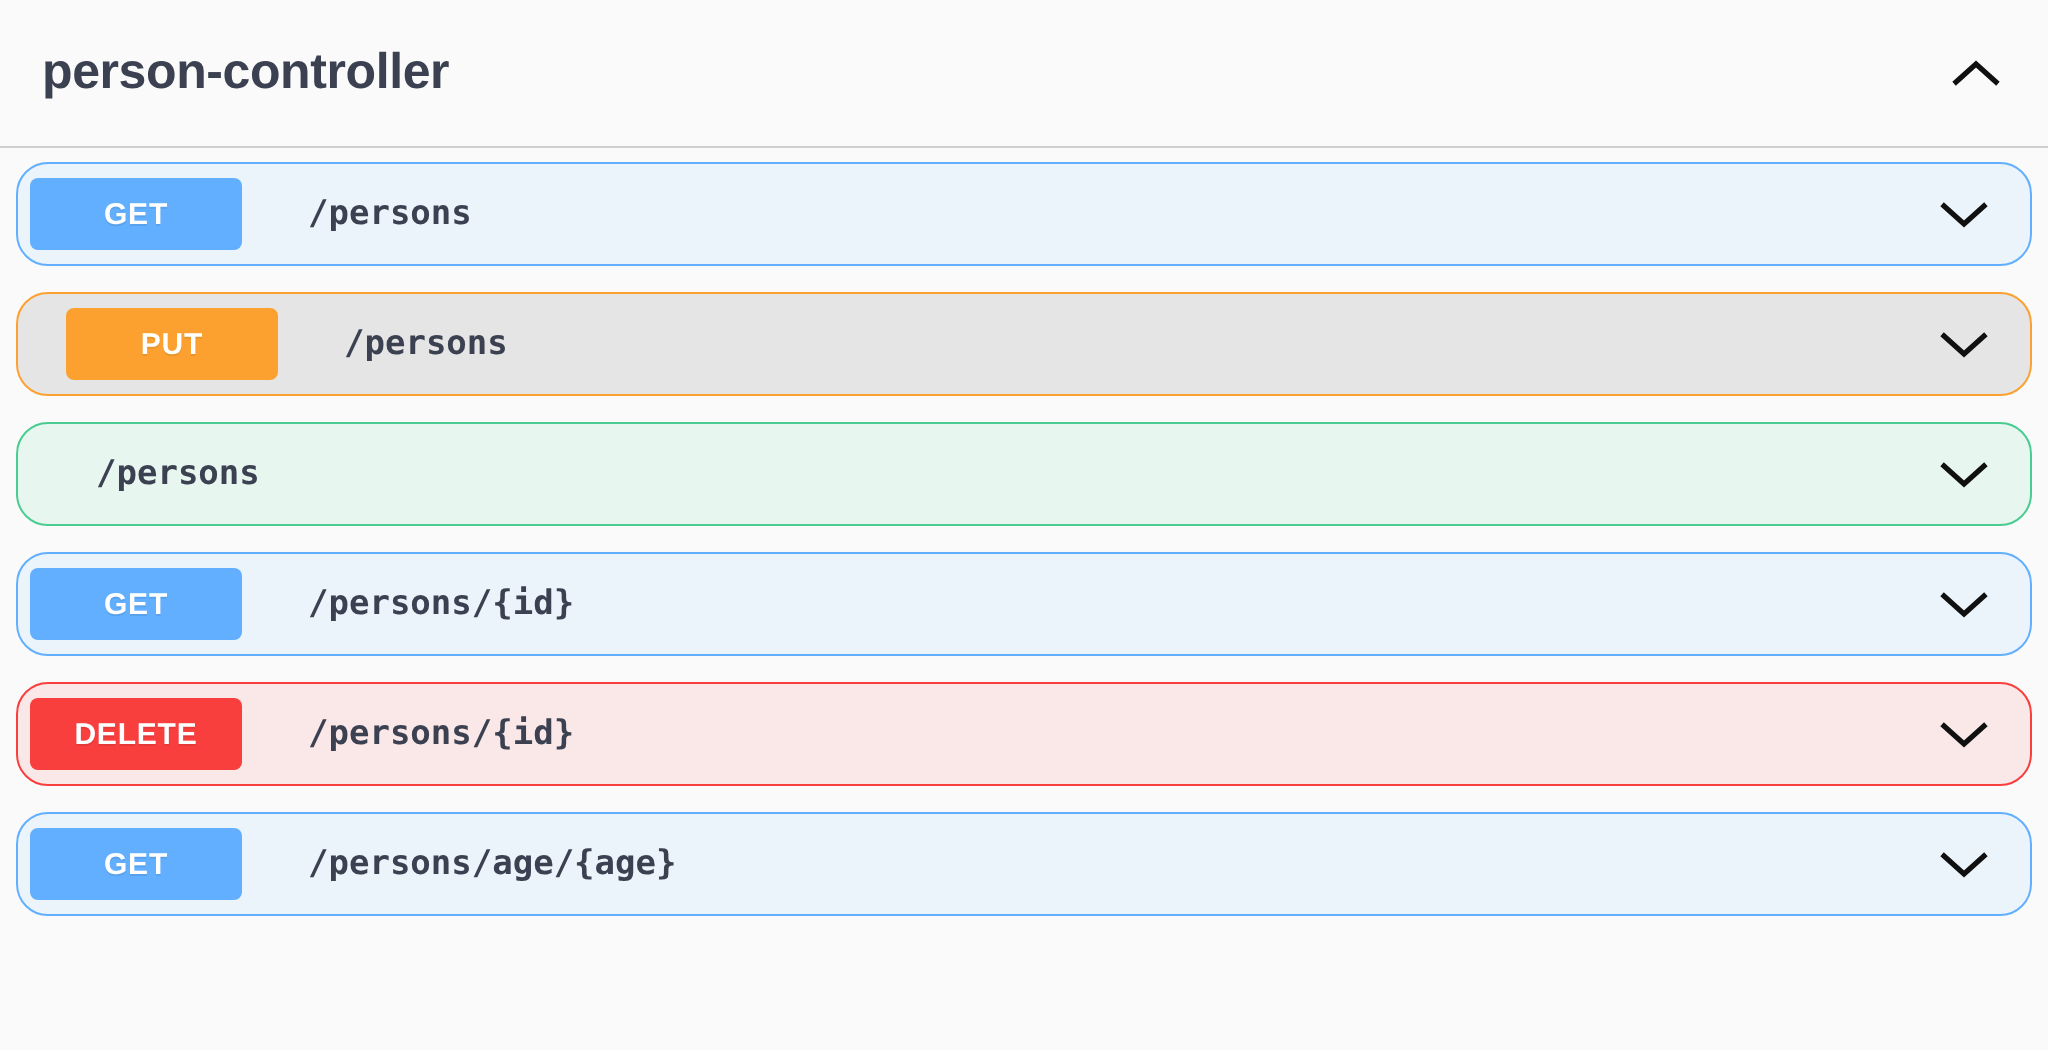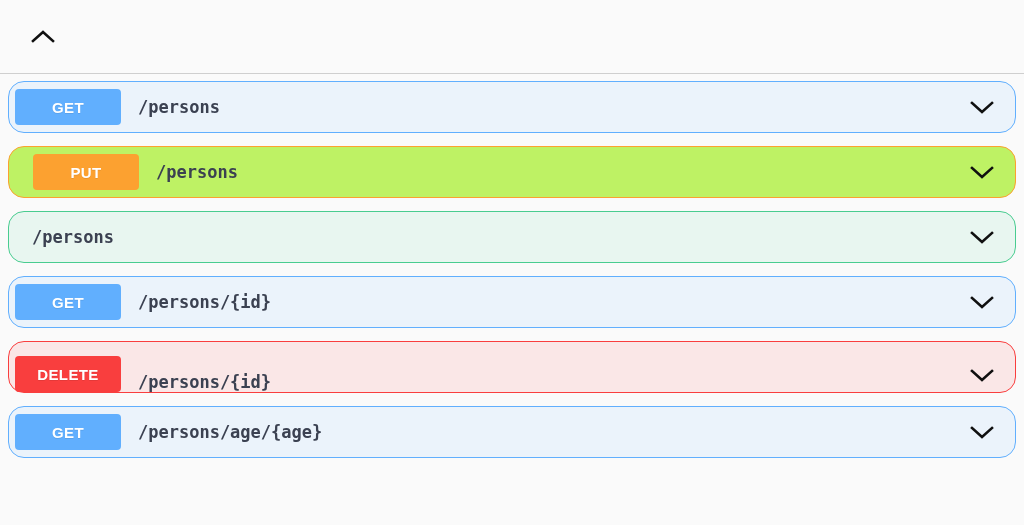--- a/index.html
+++ b/index.html
@@ -74,21 +74,21 @@
     font-size: 15px;
     font-weight: bold;
     letter-spacing: 0.4px;
     display: flex;
     align-items: center;
     justify-content: center;
     text-shadow: 0 1px 0 rgba(0,0,0,0.08);
     font-family: "Liberation Sans", sans-serif;
   }
   .op-path {
-    margin-left: 17px;
+    margin-left: 33px;
     font-family: "DejaVu Sans Mono", monospace;
     font-size: 17px;
     font-weight: bold;
     color: #3b4151;
     flex: 1 1 auto;
     white-space: nowrap;
     overflow: hidden;
   }
   .op-arrow {
     width: 34px;
@@ -97,33 +97,34 @@
     display: flex;
     align-items: center;
     justify-content: center;
     margin-right: 8px;
   }
   .op-arrow svg { display: block; }
 
   
   .m-get    { border-color: #61affe; background: #ebf3fb; }
   .m-get    .op-badge { background: #61affe; }
-  .m-put    { border-color: #fca130; background: #bef264; padding-left: 24px; }
+  .m-put    { border-color: #fca130; background: #e5e5e5; padding-left: 24px; }
   .m-put    .op-badge { background: #fca130; }
   .m-post   { border-color: #49cc90; background: #e8f6f0; }
   .m-post   .op-badge { background: #49cc90; }
-  .m-delete { border-color: #f93e3e; background: #fae7e7; align-items: flex-end; }
+  .m-delete { border-color: #f93e3e; background: #fae7e7; }
   .m-delete .op-badge { background: #f93e3e; }
 </style>
 </head>
 <body>
 
 <div class="swagger-block">
 
   <div class="tag-header">
+    <span class="tag-title">person-controller</span>
     <span class="tag-toggle">
       <svg width="26" height="16" viewBox="0 0 26 16" aria-hidden="true">
         <polyline points="3,12 13,3 23,12" fill="none" stroke="#101010" stroke-width="2.6" stroke-linecap="square" stroke-linejoin="miter"></polyline>
       </svg>
     </span>
   </div>
 
   <div class="ops" id="ops-list">
       <div class="op-row m-get">
         <span class="op-badge">GET</span>

